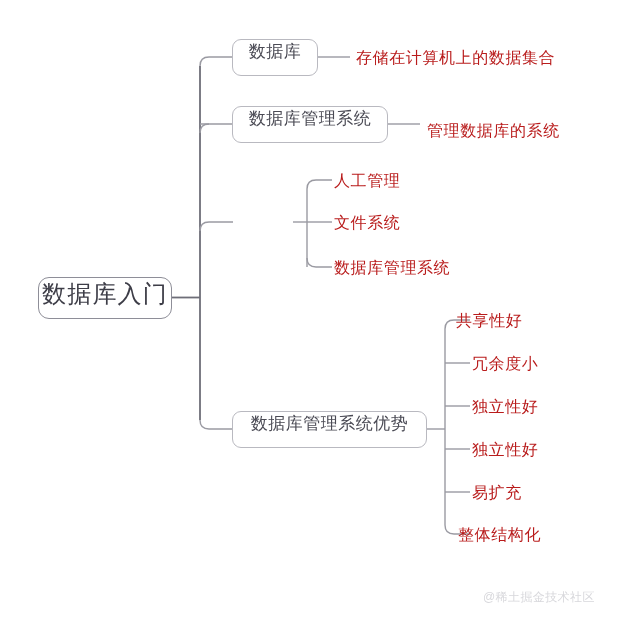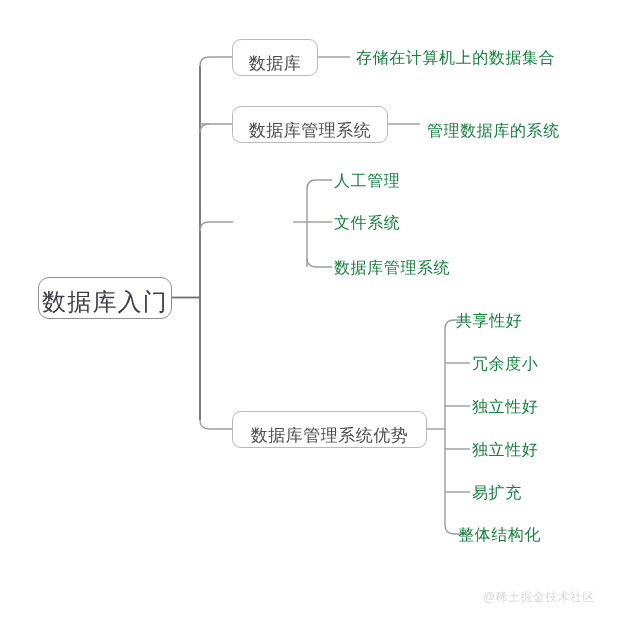--- a/index.html
+++ b/index.html
@@ -41,38 +41,38 @@
     stroke-width: 1.8;
   }
   .node {
     position: absolute;
     box-sizing: border-box;
     border: 1.3px solid #b9b9c0;
     border-radius: 9px;
     background: #ffffff;
     color: #4a4a54;
     display: flex;
-    align-items: flex-end;
+    align-items: flex-start;
     justify-content: center;
     white-space: nowrap;
     letter-spacing: 0.5px;
   }
   .node.root {
     border: 1.7px solid #8e8e98;
     border-radius: 11px;
     font-size: 24px;
     color: #3d3d47;
     letter-spacing: 1.2px;
   }
   .node.branch {
     font-size: 17px;
   }
   .leaf-text {
     position: absolute;
-    color: #15803d;
+    color: #b91c1c;
     font-size: 16px;
     white-space: nowrap;
     letter-spacing: 0.6px;
     line-height: 1;
   }
   .watermark {
     position: absolute;
     color: #d8d8dc;
     font-size: 12px;
     white-space: nowrap;

